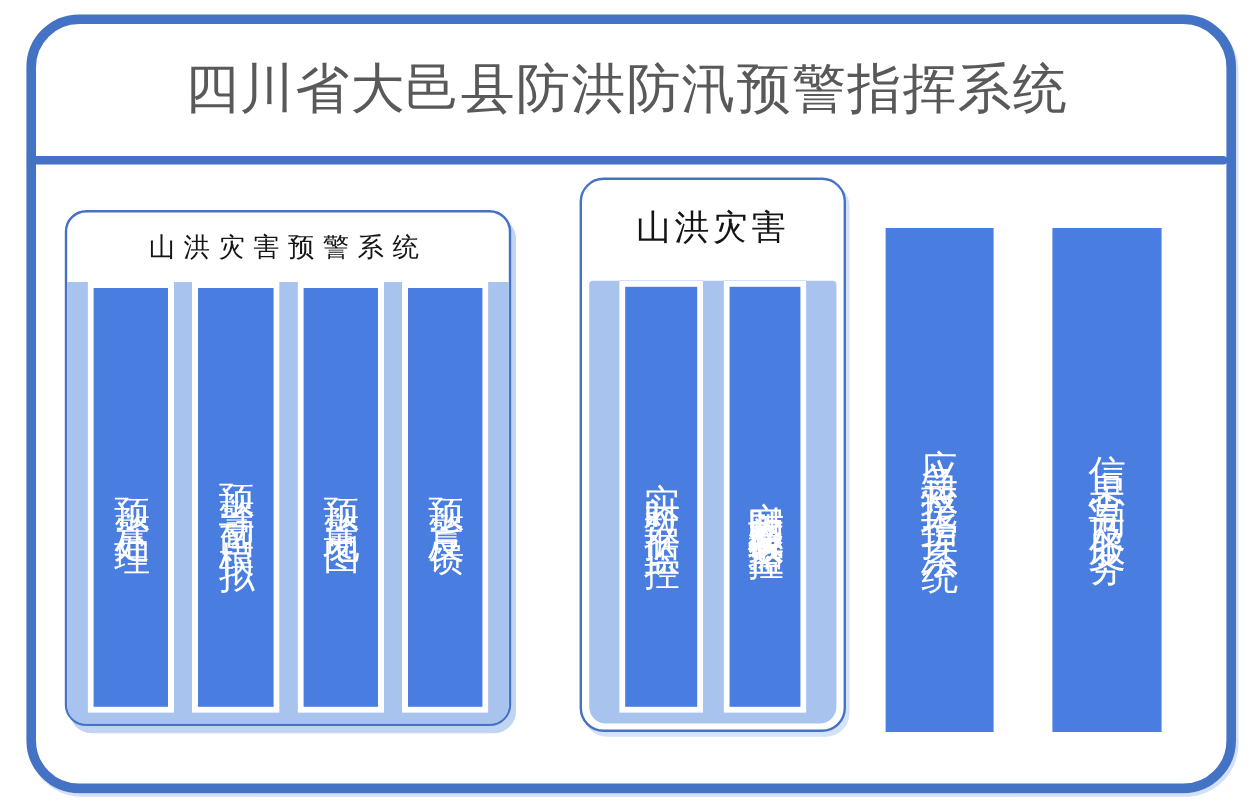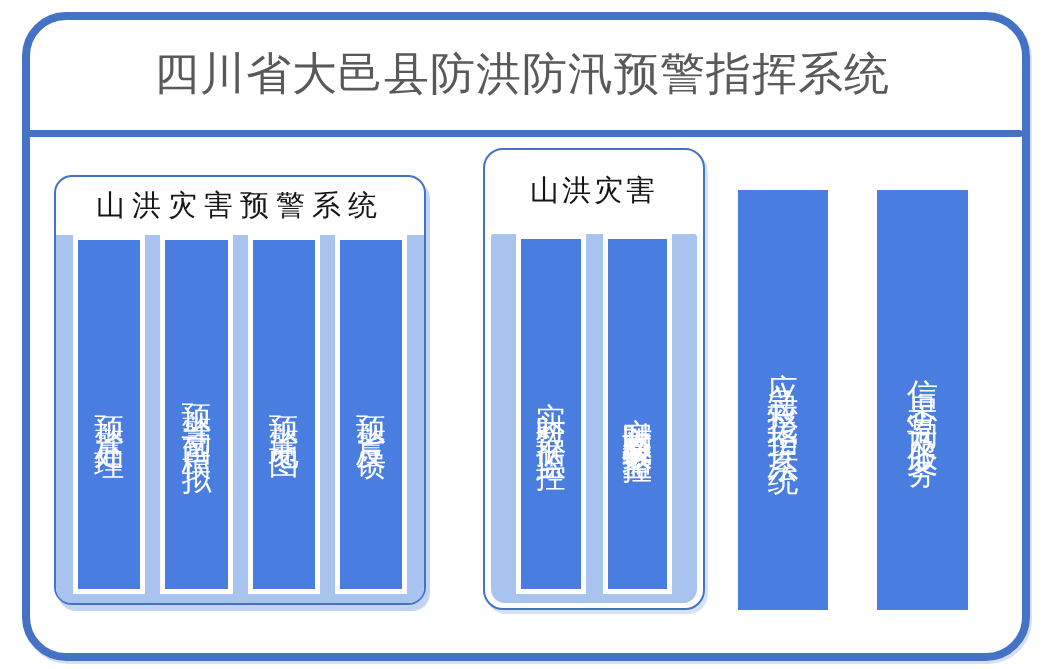--- a/index.html
+++ b/index.html
@@ -43,21 +43,21 @@
   .panel-monitor{
     left:483px;top:148px;width:222px;height:462px;border-radius:20px;
     box-shadow:3px 4px 0 rgba(178,202,240,.55);
   }
   .panel-header{
     display:flex;flex-direction:column;align-items:center;justify-content:center;
     color:#151515;
     font-family:"Liberation Serif",serif;
     white-space:nowrap;
   }
-  .panel-warning .panel-header{height:58px;font-size:29px;letter-spacing:7px;}
+  .panel-warning .panel-header{height:58px;font-size:22px;letter-spacing:7px;}
   .panel-monitor .panel-header{height:82px;font-size:29px;letter-spacing:3px;line-height:1.3;}
   .panel-body{
     position:absolute;background:#A9C3EF;
     display:flex;flex-direction:row;
   }
   .panel-warning .panel-body{
     left:0;right:0;top:58px;bottom:0;
     border-radius:0 0 15px 15px;
     padding:0 17px 9px 17px;gap:15px;
   }

